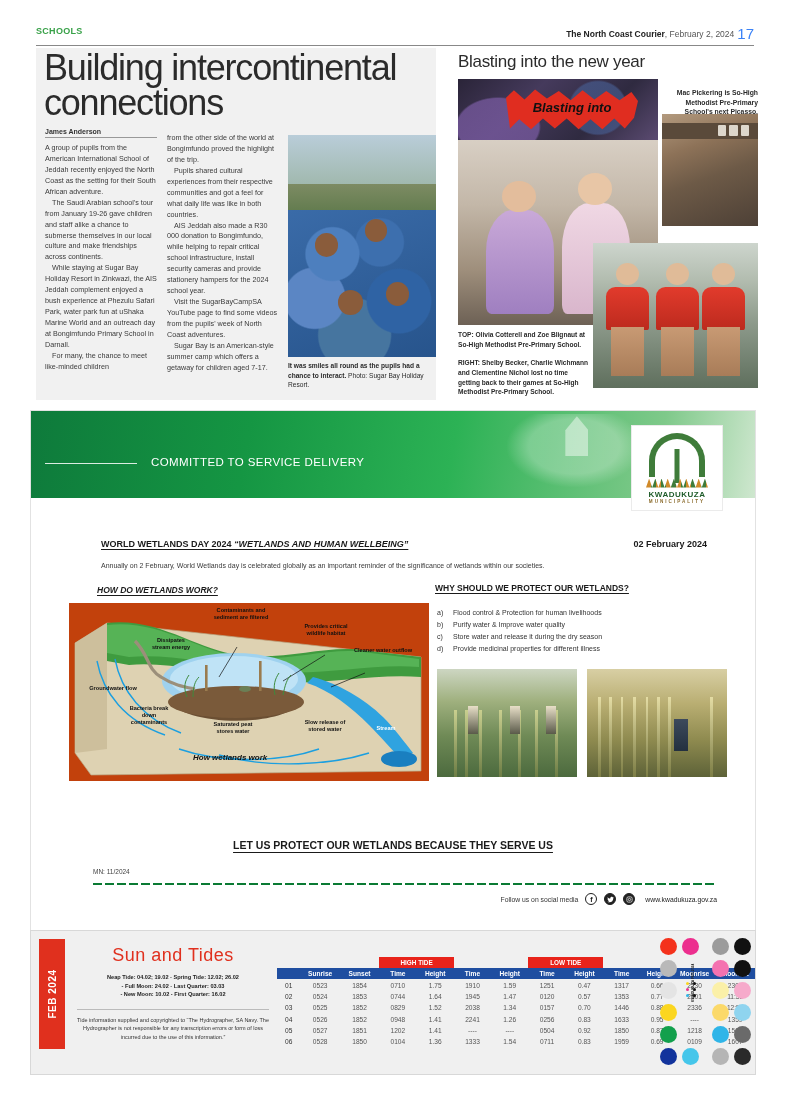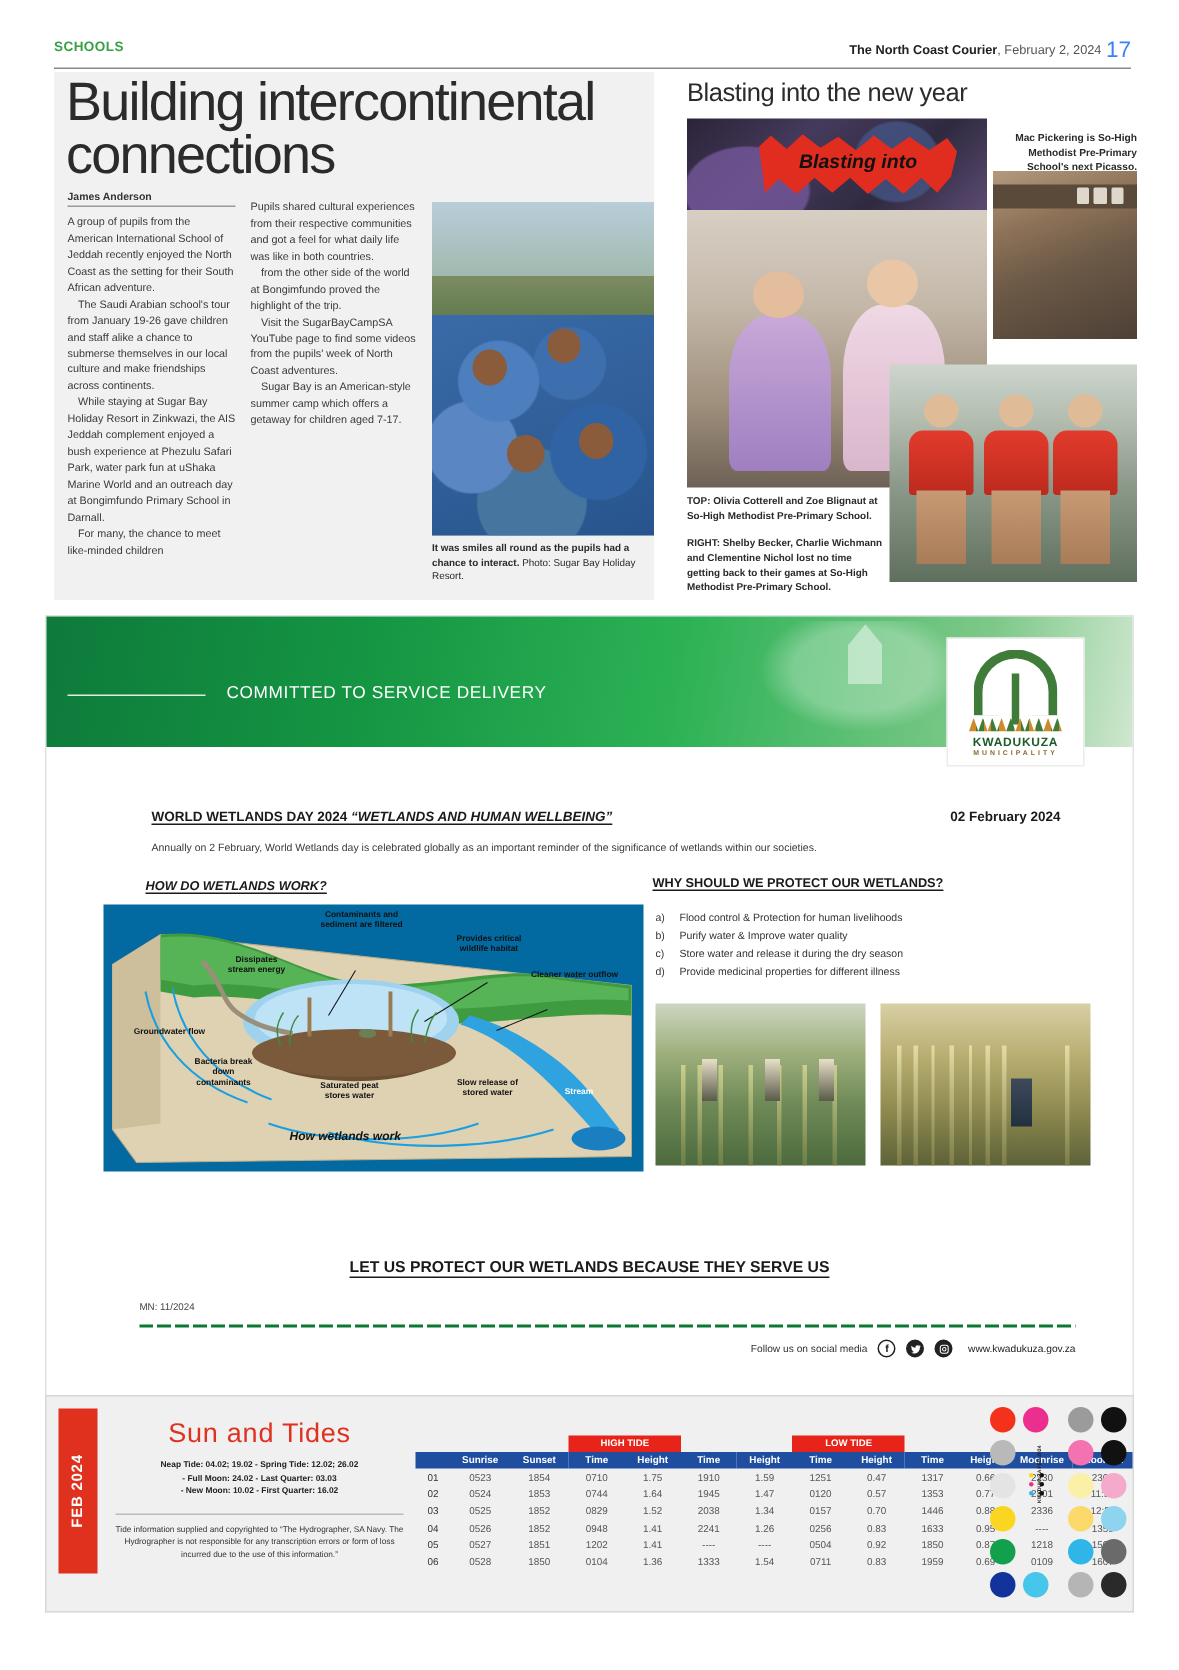--- a/index.html
+++ b/index.html
@@ -224,21 +224,21 @@
     clip-path: polygon(0 100%,5% 0,10% 100%,15% 0,20% 100%,25% 0,30% 100%,35% 0,40% 100%,45% 0,50% 100%,55% 0,60% 100%,65% 0,70% 100%,75% 0,80% 100%,85% 0,90% 100%,95% 0,100% 100%);
   }
   .ad-logo .ln1 { font-size:8px; font-weight:bold; color:#1f5c2a; letter-spacing:0.5px; margin-top:2px;}
   .ad-logo .ln2 { font-size:4.6px; font-weight:bold; color:#8a6a2a; letter-spacing:2px;}
 
   .ad-h1 {
     position:absolute; left:70px; top:128px;
     font-size: 9px; font-weight: bold; color:#1a1a1a;
     text-decoration: underline; text-underline-offset: 2px;
   }
-  .ad-h1 em { font-style: italic; }
+  .ad-h1 em { font-style: italic; text-decoration: underline; }
   .ad-date {
     position:absolute; right:48px; top:128px;
     font-size: 9px; font-weight: bold; color:#1a1a1a;
   }
   .ad-lead {
     position:absolute; left:70px; top:150px; width:600px;
     font-size: 7px; color:#3a3a3a; line-height:1.4;
   }
   .ad-h2a {
     position:absolute; left:66px; top:174px;
@@ -253,21 +253,21 @@
   .ad-list {
     position:absolute; left:406px; top:196px; width:300px;
     font-size: 7px; color:#333; line-height:1.72;
   }
   .ad-list .row { display:flex; }
   .ad-list .lbl { width: 16px; }
 
   
   .diagram {
     position:absolute; left:38px; top:192px; width:360px; height:178px;
-    background:#0369a1;
+    background:#c2410c;
   }
   .dg-label { position:absolute; font-size:5.6px; font-weight:bold; color:#111;
     text-align:center; line-height:1.25; }
   .dg-labelw { position:absolute; font-size:5.6px; font-weight:bold; color:#fff;
     text-align:center; line-height:1.25; }
   .dg-title { position:absolute; font-size:8px; font-weight:bold; font-style:italic; color:#111; }
 
   .ad-photo-a {
     position:absolute; left:406px; top:258px; width:140px; height:108px;
     background: linear-gradient(180deg,#cdd6c2 0%, #9fb07e 30%, #6f8a56 62%, #4c6a3e 100%);
@@ -383,22 +383,23 @@
   <div class="byline">James Anderson</div>
 
   <div class="col1">
     <p>A group of pupils from the American International School of Jeddah recently enjoyed the North Coast as the setting for their South African adventure.</p>
     <p>The Saudi Arabian school's tour from January 19-26 gave children and staff alike a chance to submerse themselves in our local culture and make friendships across continents.</p>
     <p>While staying at Sugar Bay Holiday Resort in Zinkwazi, the AIS Jeddah complement enjoyed a bush experience at Phezulu Safari Park, water park fun at uShaka Marine World and an outreach day at Bongimfundo Primary School in Darnall.</p>
     <p>For many, the chance to meet like-minded children</p>
   </div>
 
   <div class="col2">
+    <p>from the other side of the world at Bongimfundo proved the highlight of the trip.</p>
     <p>Pupils shared cultural experiences from their respective communities and got a feel for what daily life was like in both countries.</p>
-    <p>from the other side of the world at Bongimfundo proved the highlight of the trip.</p>
+    <p>AIS Jeddah also made a R30 000 donation to Bongimfundo, while helping to repair critical school infrastructure, install security cameras and provide stationery hampers for the 2024 school year.</p>
     <p>Visit the SugarBayCampSA YouTube page to find some videos from the pupils' week of North Coast adventures.</p>
     <p>Sugar Bay is an American-style summer camp which offers a getaway for children aged 7-17.</p>
   </div>
 
   <div class="photo-main">
     <div class="sky"></div>
     <div class="ground"></div>
     <div class="crowd"></div>
     <div class="skinblob" style="left:18%;top:44%;width:16%;height:11%"></div>
     <div class="skinblob" style="left:52%;top:38%;width:15%;height:10%"></div>

